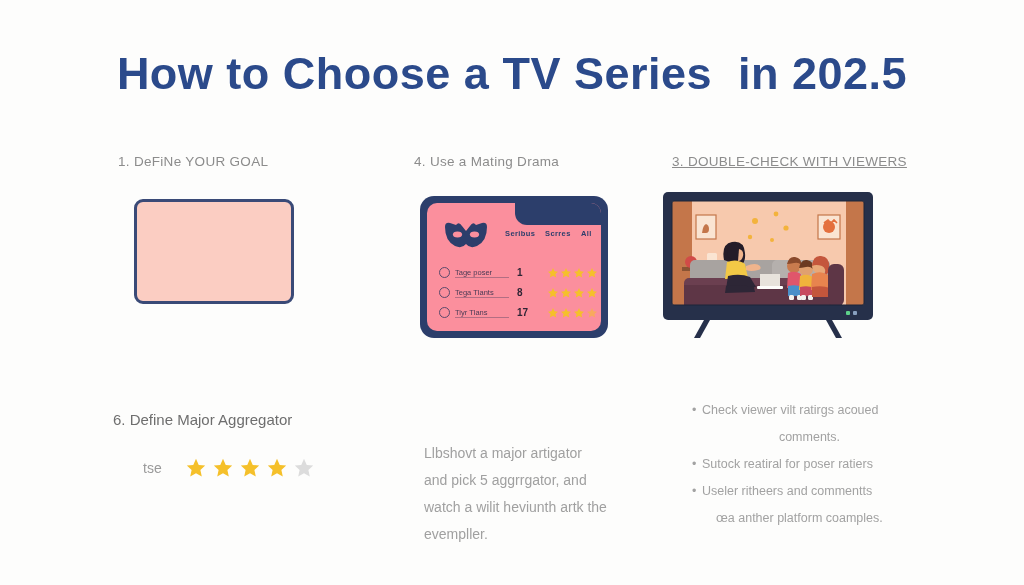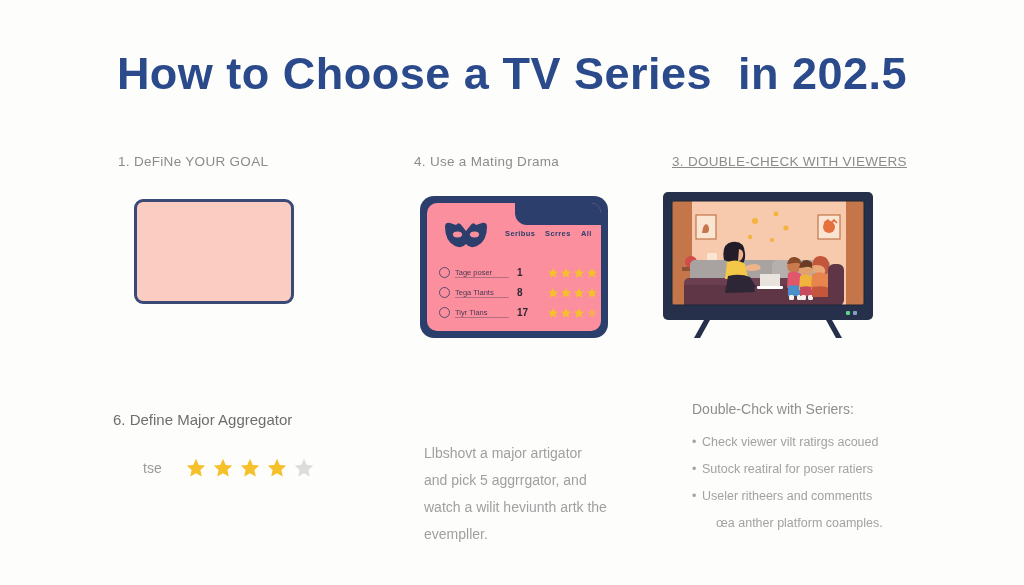--- a/index.html
+++ b/index.html
@@ -415,26 +415,29 @@
       <path d="M12 2l3 6.6 7 .8-5.2 4.8 1.5 7L12 17.7 5.7 21.2l1.5-7L2 9.4l7-.8z" fill="#f5c02a"></path>
     </svg>
   <svg class="big-star" viewBox="0 0 24 24">
       <path d="M12 2l3 6.6 7 .8-5.2 4.8 1.5 7L12 17.7 5.7 21.2l1.5-7L2 9.4l7-.8z" fill="#dcdcdc"></path>
     </svg>
 </div>
 
 <div id="middle-paragraph">Llbshovt a major artigator and pick 5 aggrrgator, and watch a wilit heviunth artk the  evempller.</div>
 
 <div id="checklist">
-  <div id="checklist-title">Double-Chck with Seriers:</div>
 
   <div class="checklist-item">
     <span class="checklist-bullet">•</span>
     <span class="checklist-text">Check viewer vilt ratirgs acoued</span>
   </div>
+  <div class="checklist-item">
+    <span class="checklist-bullet"></span>
+    <span class="checklist-text indent-center">comments.</span>
+  </div>
 
   <div class="checklist-item">
     <span class="checklist-bullet">•</span>
     <span class="checklist-text">Sutock reatiral for poser ratiers</span>
   </div>
 
   <div class="checklist-item">
     <span class="checklist-bullet">•</span>
     <span class="checklist-text">Useler ritheers and commentts</span>
   </div>

